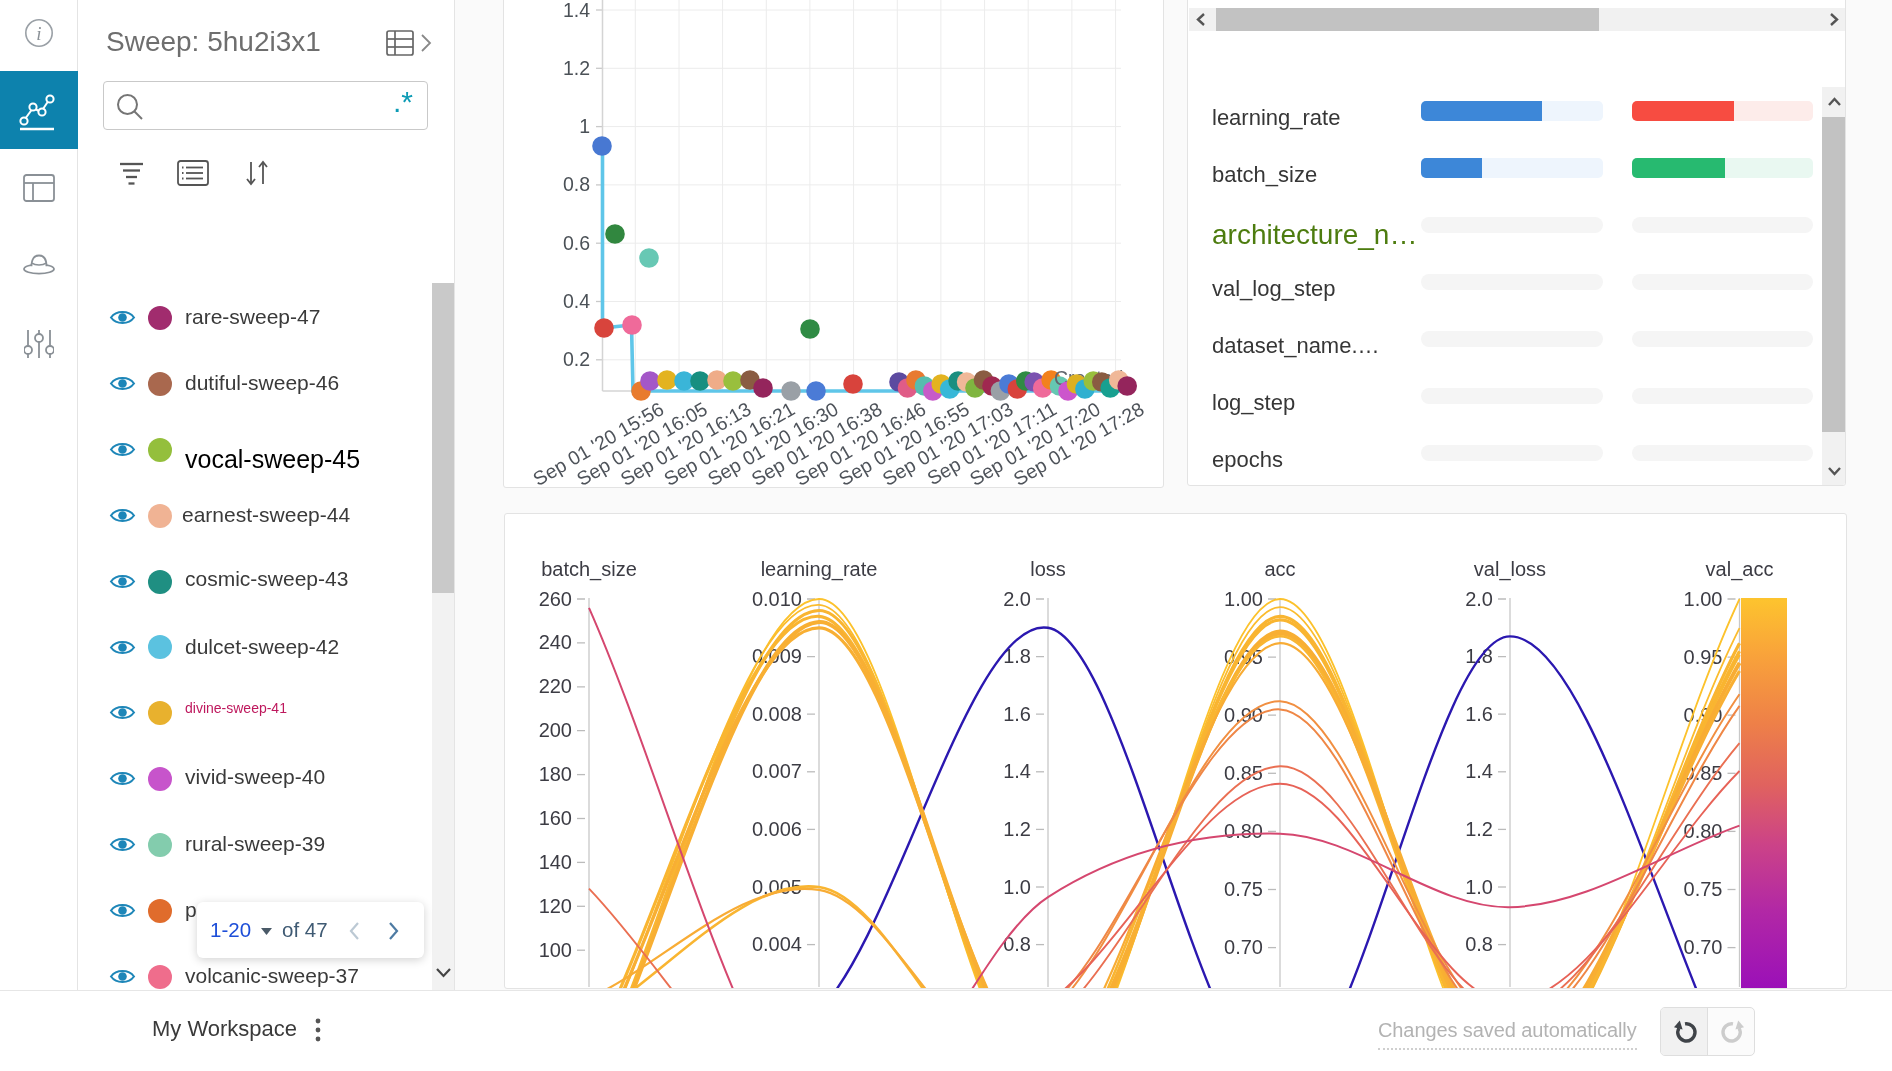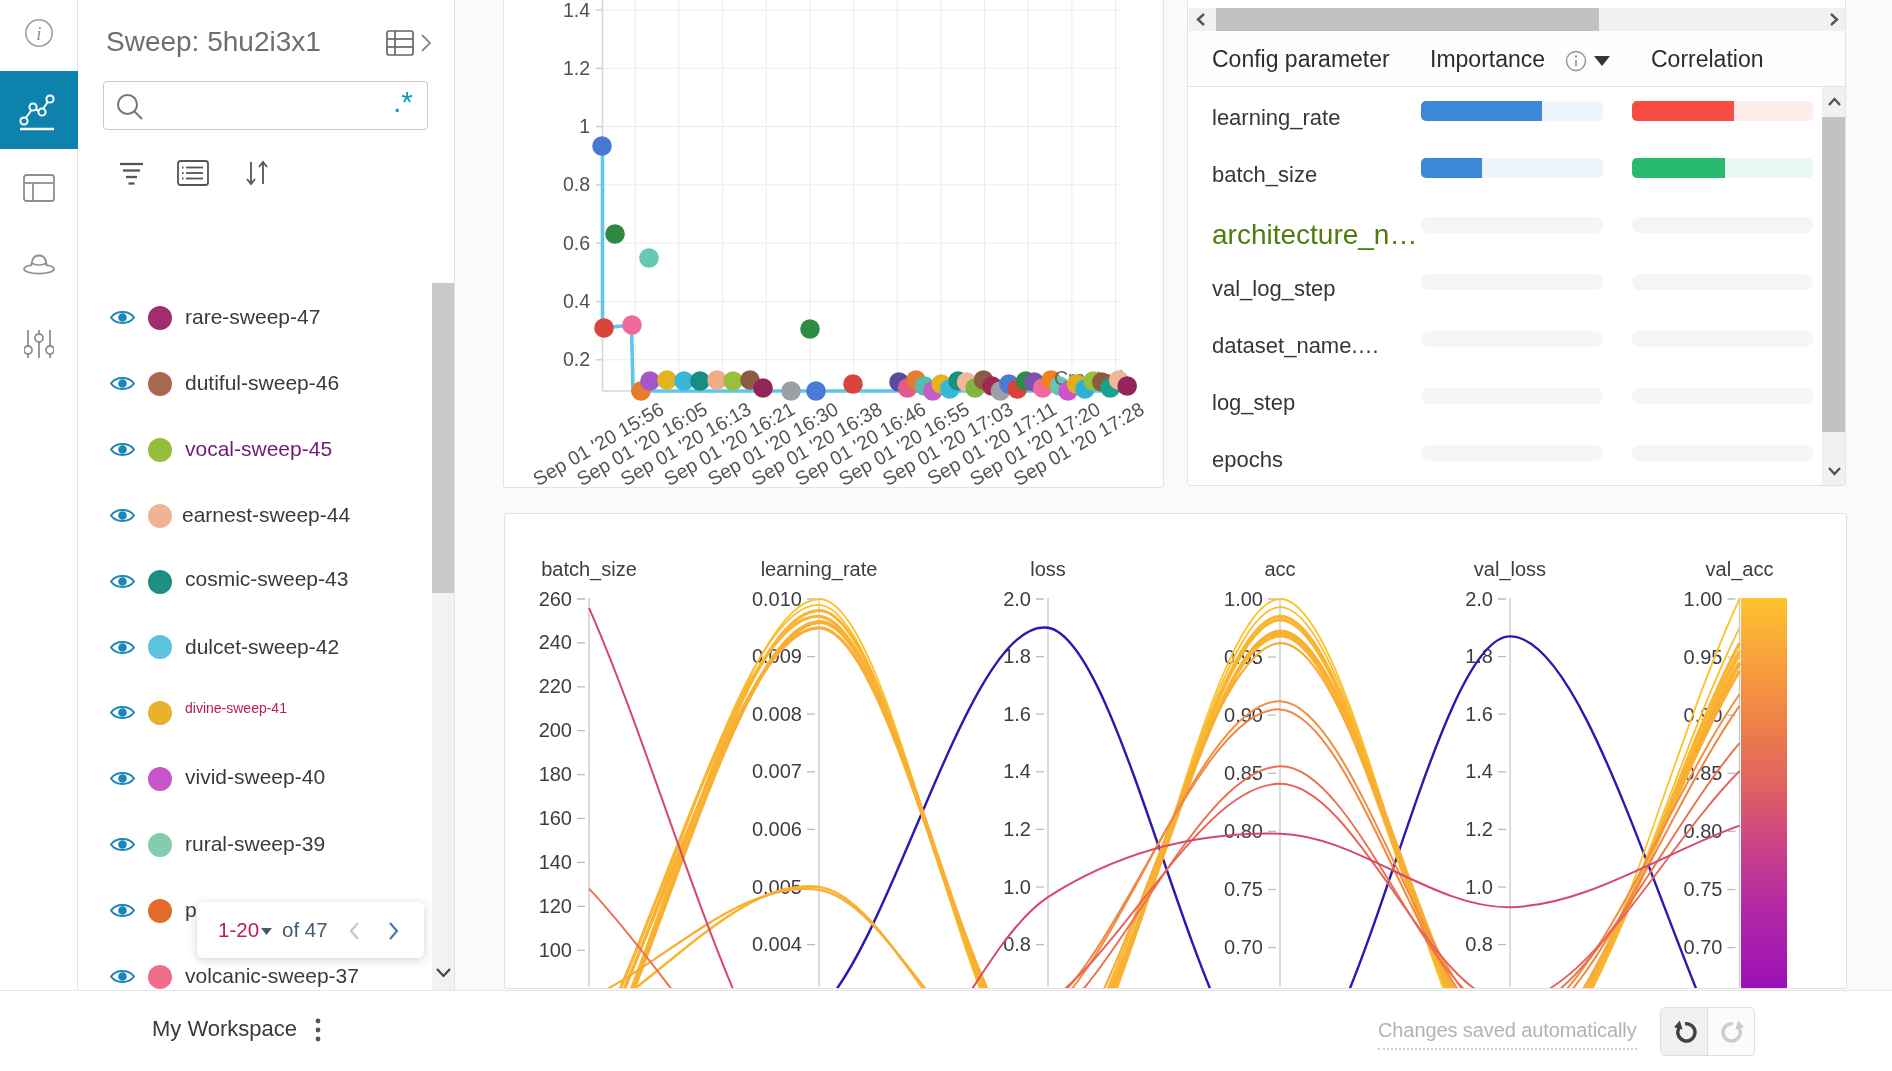--- a/index.html
+++ b/index.html
@@ -97,21 +97,21 @@
         <path d="M2 9.5 C 7.2 2.2, 19.8 2.2, 25 9.5 C 19.8 16.8, 7.2 16.8, 2 9.5 Z" fill="none" stroke="#1d86b8" stroke-width="2"></path>
         <circle cx="13.5" cy="9.5" r="4.3" fill="#1d86b8"></circle>
       </svg>
 <div style="position:absolute;left:70px;top:89px;width:24px;height:24px;border-radius:50%;background:#a9684e"></div>
 <div style="position:absolute;left:107px;top:88px;font-size:21px;color:#3a3a3a">dutiful-sweep-46</div>
 <svg width="27" height="19" viewBox="0 0 27 19" style="position:absolute;left:31px;top:157px">
         <path d="M2 9.5 C 7.2 2.2, 19.8 2.2, 25 9.5 C 19.8 16.8, 7.2 16.8, 2 9.5 Z" fill="none" stroke="#1d86b8" stroke-width="2"></path>
         <circle cx="13.5" cy="9.5" r="4.3" fill="#1d86b8"></circle>
       </svg>
 <div style="position:absolute;left:70px;top:155px;width:24px;height:24px;border-radius:50%;background:#94bf3c"></div>
-<div style="position:absolute;left:107px;top:154px;font-size:21px;color:#701a75">vocal-sweep-45</div>
+<div style="position:absolute;left:107px;top:162px;font-size:25px;color:#000000">vocal-sweep-45</div>
 <svg width="27" height="19" viewBox="0 0 27 19" style="position:absolute;left:31px;top:223px">
         <path d="M2 9.5 C 7.2 2.2, 19.8 2.2, 25 9.5 C 19.8 16.8, 7.2 16.8, 2 9.5 Z" fill="none" stroke="#1d86b8" stroke-width="2"></path>
         <circle cx="13.5" cy="9.5" r="4.3" fill="#1d86b8"></circle>
       </svg>
 <div style="position:absolute;left:70px;top:221px;width:24px;height:24px;border-radius:50%;background:#f0b394"></div>
 <div style="position:absolute;left:104px;top:220px;font-size:21px;color:#3a3a3a">earnest-sweep-44</div>
 <svg width="27" height="19" viewBox="0 0 27 19" style="position:absolute;left:31px;top:289px">
         <path d="M2 9.5 C 7.2 2.2, 19.8 2.2, 25 9.5 C 19.8 16.8, 7.2 16.8, 2 9.5 Z" fill="none" stroke="#1d86b8" stroke-width="2"></path>
         <circle cx="13.5" cy="9.5" r="4.3" fill="#1d86b8"></circle>
       </svg>
@@ -156,21 +156,21 @@
   </div>
 
   <div class="abs" style="left:354px;top:283px;width:22px;height:707px;background:#f2f2f2"></div>
   <div class="abs" style="left:354px;top:283px;width:22px;height:310px;background:#c9c9c9"></div>
   <svg class="abs" style="left:357px;top:967px" width="17" height="12" viewBox="0 0 17 12">
       <path d="M2 2 L 8.5 9 L 15 2" fill="none" stroke="#444" stroke-width="2.2"></path>
     </svg>
 </div>
 
 <div class="abs" style="left:197px;top:902px;width:227px;height:56px;background:#fff;border-radius:6px;box-shadow:0 2px 10px rgba(0,0,0,0.18);z-index:5">
-  <div class="abs" style="left:21px;top:16px;font-size:20.5px;color:#be185d">1-20</div>
+  <div class="abs" style="left:13px;top:16px;font-size:20.5px;color:#1d4ed8">1-20</div>
   <svg class="abs" style="left:64px;top:26px" width="11" height="7" viewBox="0 0 11 7">
       <path d="M0 0 L 11 0 L 5.5 7 Z" fill="#4a5a68"></path>
     </svg>
   <div class="abs" style="left:85px;top:16px;font-size:20.5px;color:#3f5a73">of 47</div>
   <svg class="abs" style="left:150px;top:18px" width="16" height="22" viewBox="0 0 16 22">
       <path d="M11 3 L 4 11 L 11 19" fill="none" stroke="#bcc9d4" stroke-width="2.2"></path>
     </svg>
   <svg class="abs" style="left:188px;top:18px" width="16" height="22" viewBox="0 0 16 22">
       <path d="M5 3 L 12 11 L 5 19" fill="none" stroke="#4e7ba3" stroke-width="2.2"></path>
     </svg>
@@ -281,33 +281,20 @@
   <div class="abs" style="left:1px;top:19px;width:657px;height:23px;background:#f1f1f1">
     <div class="abs" style="left:27px;top:0;width:383px;height:23px;background:#c2c2c2"></div>
     <svg class="abs" style="left:6px;top:4px" width="12" height="15" viewBox="0 0 12 15">
         <path d="M9 2 L 3 7.5 L 9 13" fill="none" stroke="#555" stroke-width="2.4"></path>
       </svg>
     <svg class="abs" style="right:6px;top:4px" width="12" height="15" viewBox="0 0 12 15">
         <path d="M3 2 L 9 7.5 L 3 13" fill="none" stroke="#555" stroke-width="2.4"></path>
       </svg>
   </div>
 
-  <div class="abs" style="left:0;top:42px;width:659px;height:56px;border-bottom:1px solid #e2e2e2;background:#fdfdfd">
-    <div class="abs" style="left:24px;top:15px;font-size:23px;color:#2d2d2d">Config parameter</div>
-    <div class="abs" style="left:242px;top:15px;font-size:23px;color:#2d2d2d">Importance</div>
-    <svg class="abs" style="left:377px;top:19px" width="22" height="22" viewBox="0 0 22 22">
-      <circle cx="11" cy="11" r="9.5" fill="none" stroke="#9a9a9a" stroke-width="1.5"></circle>
-      <line x1="11" y1="10" x2="11" y2="16" stroke="#9a9a9a" stroke-width="1.8"></line>
-      <circle cx="11" cy="6.5" r="1.2" fill="#9a9a9a"></circle>
-    </svg>
-    <svg class="abs" style="left:406px;top:25px" width="16" height="10" viewBox="0 0 16 10">
-        <path d="M0 0 L 16 0 L 8 10 Z" fill="#333"></path>
-      </svg>
-    <div class="abs" style="left:463px;top:15px;font-size:23px;color:#2d2d2d">Correlation</div>
-  </div>
 
   <div class="abs" style="left:0;top:98px;width:659px;height:400px">
     <div style="position:absolute;left:24px;top:18px;font-size:22px;color:#363636">learning_rate</div>
 <div style="position:absolute;left:233px;top:14px;width:182px;height:20px;border-radius:5px;background:#eef5fd">
         <div style="width:121px;height:20px;border-radius:5px 0 0 5px;background:#3d87d8"></div>
       </div>
 <div style="position:absolute;left:444px;top:14px;width:181px;height:20px;border-radius:5px;background:#fdecea">
         <div style="width:102px;height:20px;border-radius:5px 0 0 5px;background:#f74c41"></div>
       </div>
 <div style="position:absolute;left:24px;top:75px;font-size:22px;color:#363636">batch_size</div>

